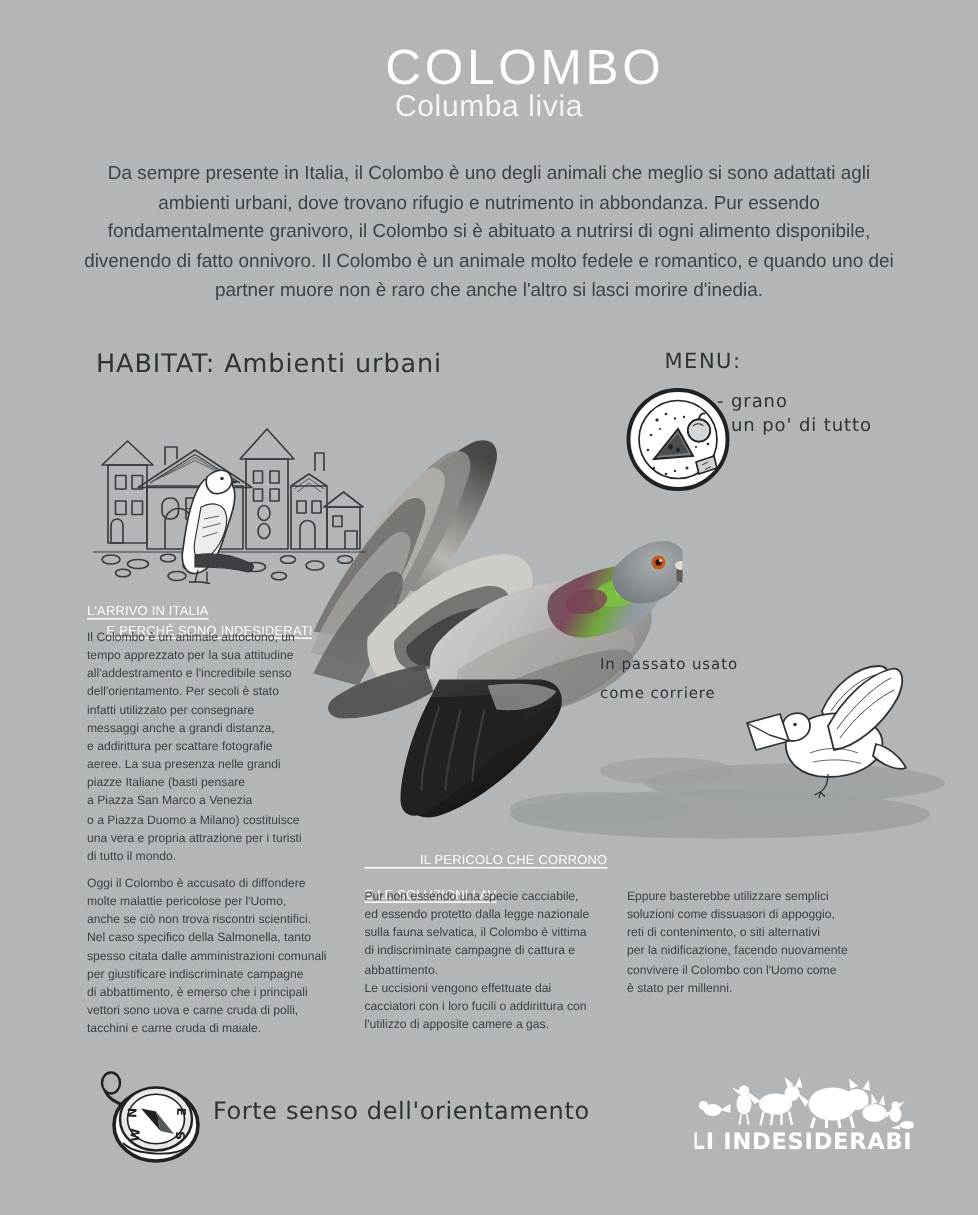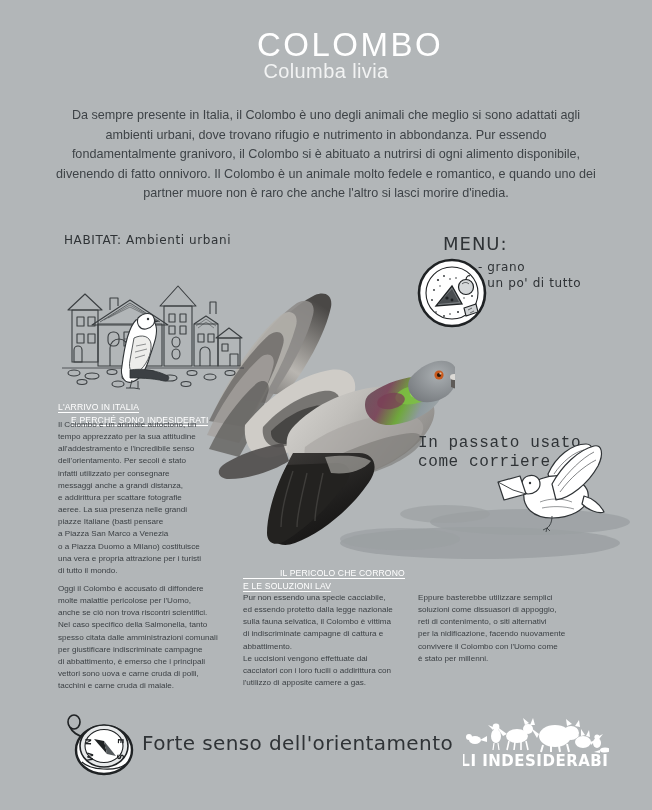--- a/index.html
+++ b/index.html
@@ -25,25 +25,25 @@
   .intro{
     position:absolute;top:90px;left:56px;width:540px;text-align:center;
     font-size:12.6px;line-height:19.6px;color:#3e4347;margin-top:16px;
   }
 
   
   .hand{
     font-family:"DejaVu Sans", sans-serif;
     color:#2f3336;font-weight:400;letter-spacing:.6px;
   }
-  .habitat-title{position:absolute;left:64px;top:233px;font-size:12px;}
-  .menu-title{position:absolute;left:443px;top:233px;font-size:18px;letter-spacing:1px;}
+  .habitat-title{position:absolute;left:64px;top:233px;font-size:17px;}
+  .menu-title{position:absolute;left:443px;top:233px;font-size:14px;letter-spacing:1px;}
   .menu-items{position:absolute;left:478px;top:260px;font-size:12px;line-height:15.5px;white-space:pre-line;}
-  .corriere-title{position:absolute;left:418px;top:434px;font-size:16px;line-height:19px;white-space:pre-line;font-family:Liberation Mono, monospace;}
-  .compass-text{position:absolute;left:142px;top:731px;font-size:20px;letter-spacing:.4px;}
+  .corriere-title{position:absolute;left:400px;top:434px;font-size:10px;line-height:19px;white-space:pre-line;}
+  .compass-text{position:absolute;left:142px;top:731px;font-size:16px;letter-spacing:.4px;}
 
   
   .colhead{
     position:absolute;color:#ffffff;font-size:8.6px;line-height:11.4px;
     letter-spacing:.15px;font-weight:400;white-space:pre-line;
   }
   .colhead span{border-bottom:1px solid #ffffff;display:inline-block;line-height:10px;}
 
   
   .colbody{
@@ -334,21 +334,21 @@
 messaggi anche a grandi distanza,
 e addirittura per scattare fotografie
 aeree. La sua presenza nelle grandi
 piazze Italiane (basti pensare
 a Piazza San Marco a Venezia
 o a Piazza Duomo a Milano) costituisce
 una vera e propria attrazione per i turisti
 di tutto il mondo.</div>
 
   <div class="colhead" id="c2h">
-    <span style="border-bottom: none;"><span style="border-bottom: 1px solid rgb(255, 255, 255); display: inline-block; line-height: 10px; margin-bottom: 2px; padding-left: 37px;">IL PERICOLO CHE CORRONO</span><br><span style="border-bottom: 1px solid rgb(255, 255, 255); display: inline-block; line-height: 10px; margin-bottom: 2px;">E LE SOLUZIONI LAV</span><br></span>
+    <span style="border-bottom: none;"><span style="border-bottom: 1px solid rgb(255, 255, 255); display: inline-block; line-height: 10px; margin-bottom: 12px; padding-left: 37px;">IL PERICOLO CHE CORRONO</span><br><span style="border-bottom: 1px solid rgb(255, 255, 255); display: inline-block; line-height: 10px; margin-bottom: 2px;">E LE SOLUZIONI LAV</span><br></span>
   </div>
   <div class="colbody" id="c2b1">Pur non essendo una specie cacciabile,
 ed essendo protetto dalla legge nazionale
 sulla fauna selvatica, il Colombo è vittima
 di indiscriminate campagne di cattura e
 abbattimento.
 Le uccisioni vengono effettuate dai
 cacciatori con i loro fucili o addirittura con
 l'utilizzo di apposite camere a gas.</div>
 

